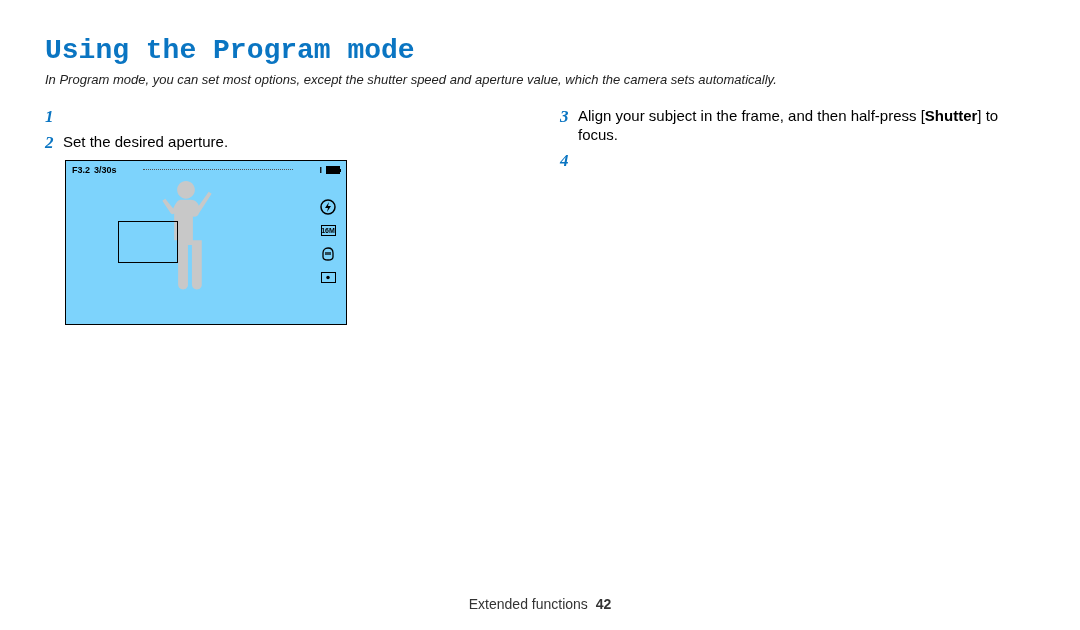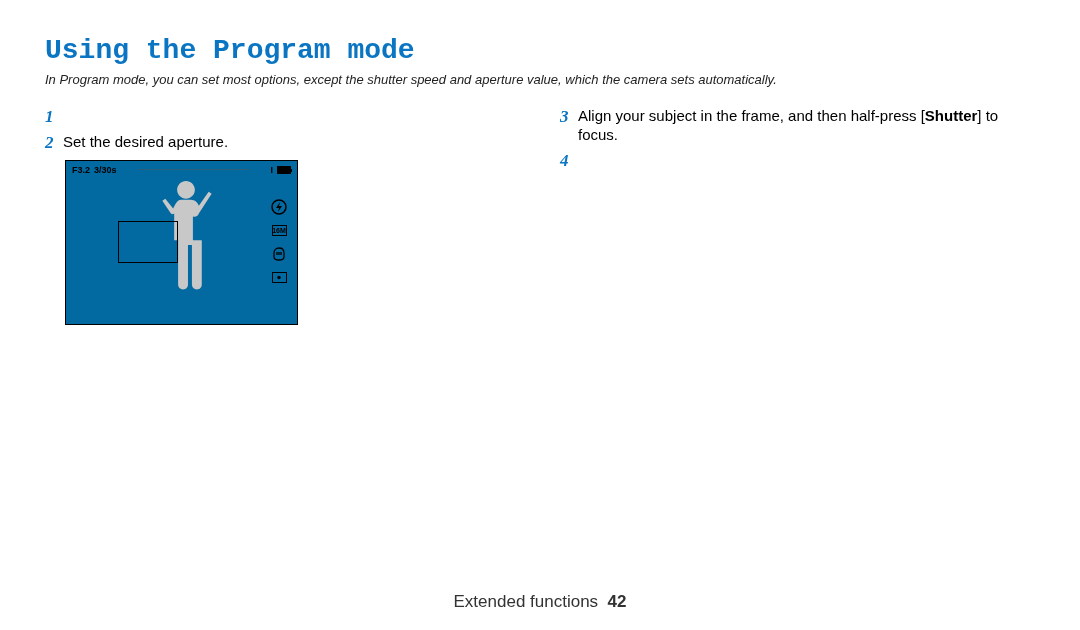--- a/index.html
+++ b/index.html
@@ -63,25 +63,25 @@
     margin-bottom: 10px;
   }
   .sub-bullet::before {
     content: "• ";
   }
   .screen-wrap {
     margin-left: 20px;
     margin-top: 4px;
   }
   .screen {
-    width: 233px;
+    width: 282px;
     height: 165px;
     border: 1.5px solid #000;
     position: relative;
-    background: #0369a1;
+    background: #7dd3fc;
     text-align: center;
   }
   .topbar {
     font-family: Arial, sans-serif;
     font-weight: bold;
     font-size: 9px;
     position: absolute;
     top: 4px; left: 0; right: 0;
     display: flex;
     align-items: center;
@@ -153,21 +153,21 @@
     border: 1.5px solid #000;
     font-size: 7px;
     font-weight:bold;
     display:flex; align-items:center; justify-content:center;
   }
   .footer {
     position: absolute;
     bottom: 18px;
     left: 0; right:0;
     text-align: center;
-    font-size: 17px;
+    font-size: 14px;
     color: #333;
   }
   .footer .pg { font-weight: bold; }
 </style>
 </head>
 <body>
 
 <h1 class="title">Using the Program mode</h1>
 <p class="intro">In Program mode, you can set most options, except the shutter speed and aperture value, which the camera sets automatically.</p>
 

